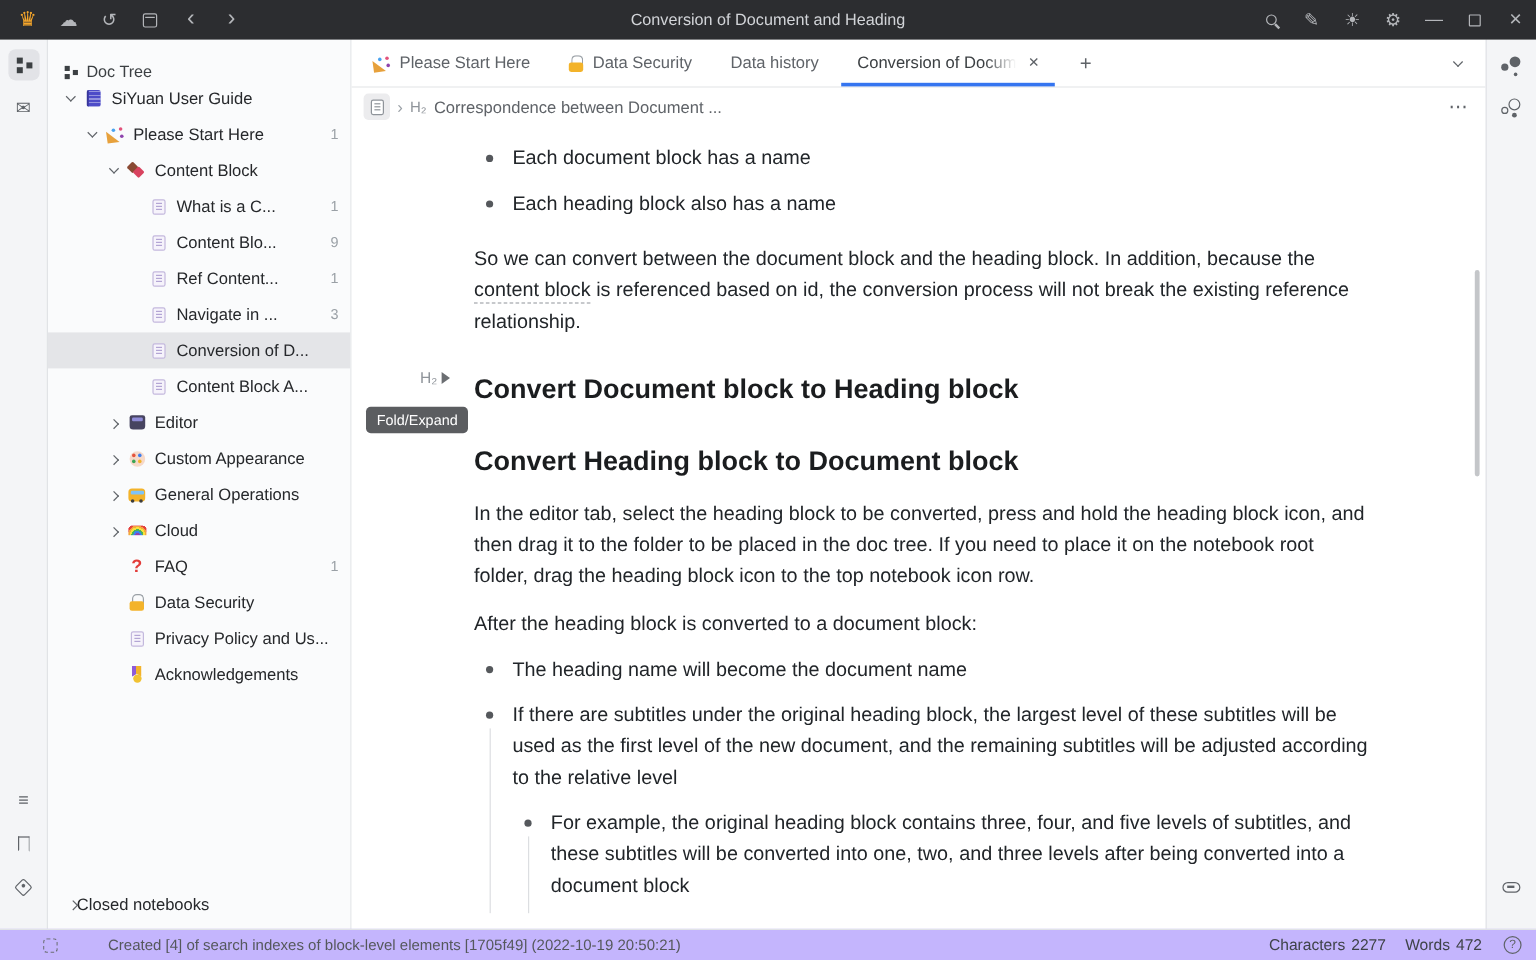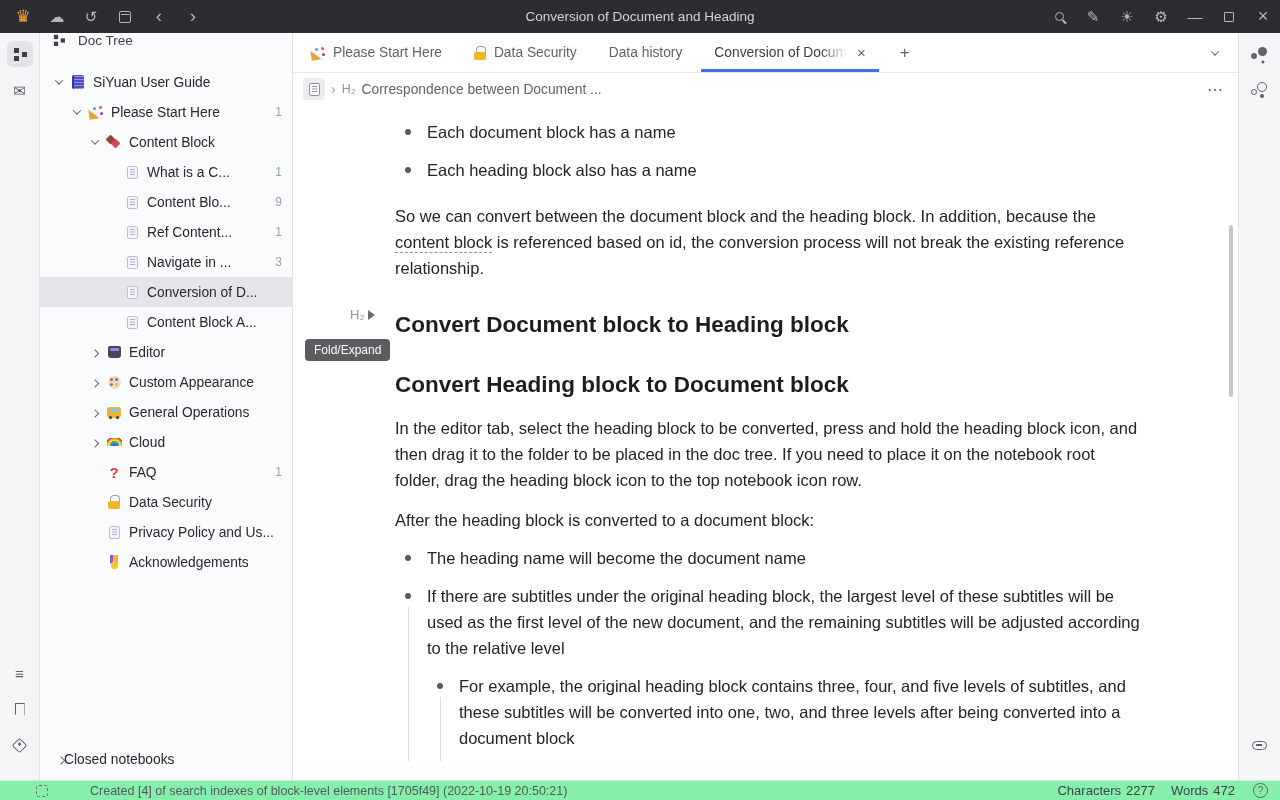--- a/index.html
+++ b/index.html
@@ -42,21 +42,21 @@
   .i-gdots::before { content:""; position:absolute; left:7px; top:0; width:9px; height:9px; border-radius:50%; background:currentColor; }
   .i-gdots::after { content:""; position:absolute; left:0; top:6px; width:6px; height:6px; border-radius:50%; background:currentColor; box-shadow:9px 6px 0 -1.5px currentColor; }
   .i-gout { width:17px; height:16px; color:#5f6368; }
   .i-gout::before { content:""; position:absolute; left:6px; top:0; width:8px; height:8px; border:1.5px solid currentColor; border-radius:50%; }
   .i-gout::after { content:""; position:absolute; left:0; top:7px; width:4px; height:4px; border:1.5px solid currentColor; border-radius:50%; box-shadow:8px 4px 0 -1px currentColor; }
   .i-link { width:15px; height:9px; border:1.5px solid currentColor; border-radius:5px; }
   .i-link::after { content:""; position:absolute; left:3px; top:2.5px; width:6px; height:1.5px; background:currentColor; }
 
   
   .sidebar { width:253px; background:#fafbfc; border-right:1px solid #e1e3e6; display:flex; flex-direction:column; flex:none; min-height:0; }
-  .sb-header { height:34px; display:flex; align-items:flex-start; padding-left:12px; font-size:13.5px; color:#3c4043; gap:12px; flex:none; }
+  .sb-header { height:34px; display:flex; align-items:flex-end; padding-left:12px; font-size:13.5px; color:#3c4043; gap:6px; flex:none; }
   .sb-header .i-flow { transform:scale(.85); color:#3c4043; }
   .tree { flex:1; overflow:hidden; }
   .trow { display:flex; align-items:center; height:30px; padding-right:10px; font-size:13.8px; color:#26282b; cursor:pointer; }
   .trow.selected { background:#e4e5e8; }
   .arrow { width:18px; display:flex; align-items:center; justify-content:center; flex:none; }
   .caret { width:6px; height:6px; border-right:1.4px solid #5f6368; border-bottom:1.4px solid #5f6368; transform:rotate(45deg) translate(-1px,-1px); }
   .caret.r { transform:rotate(-45deg) translate(-1px,1px); }
   .ticon { width:20px; display:flex; align-items:center; justify-content:center; margin-right:5px; flex:none; }
   .lbl { flex:1; white-space:nowrap; overflow:hidden; }
   .cnt { font-size:12px; color:#9aa0a6; margin-left:6px; }
@@ -124,21 +124,21 @@
   .para.tight { margin-top:14px; }
   h2.hblock { font-size:22.5px; line-height:32px; color:#1b1d1f; margin-top:28px; font-weight:bold; }
   .ref { border-bottom:1px dashed #8f949a; padding-bottom:1px; }
 
   .gutter { position:absolute; left:57px; top:202px; display:flex; align-items:center; gap:4px; color:#8f949a; font-size:13px; }
   .gutter .tri { width:0; height:0; border-left:7px solid #6b6e72; border-top:5px solid transparent; border-bottom:5px solid transparent; cursor:pointer; }
   .tooltip { position:absolute; left:12px; top:234px; background:#5b5d60; color:#fff; font-size:12px; line-height:14px; padding:4px 9px; border-radius:4px; }
   .scrollthumb { position:absolute; right:5px; top:120px; width:4px; height:172px; border-radius:2px; background:#c4c6c9; }
 
   
-  .statusbar { height:20px; background:#86efac; border-top:1px solid #e1e3e6; display:flex; align-items:center; padding:0 12px 0 36px; font-size:12.5px; color:#55585c; flex:none; }
+  .statusbar { height:26px; background:#c4b5fd; border-top:1px solid #e1e3e6; display:flex; align-items:center; padding:0 12px 0 36px; font-size:12.5px; color:#55585c; flex:none; }
   .i-scan { width:12px; height:12px; border:1.4px dashed #6b6e72; border-radius:3px; margin-right:42px; }
   .sb-msg { white-space:nowrap; }
   .sb-right { margin-left:auto; display:flex; gap:6px; color:#3f4349; font-size:13px; }
   .sb-pair { display:flex; gap:5px; }
   .sb-pair + .sb-pair { margin-left:10px; }
   .i-help { width:15px; height:15px; border:1.4px solid #5f6368; border-radius:50%; display:flex; align-items:center; justify-content:center; font-size:10px; color:#5f6368; margin-left:12px; }
 </style>
 </head>
 <body>
 

